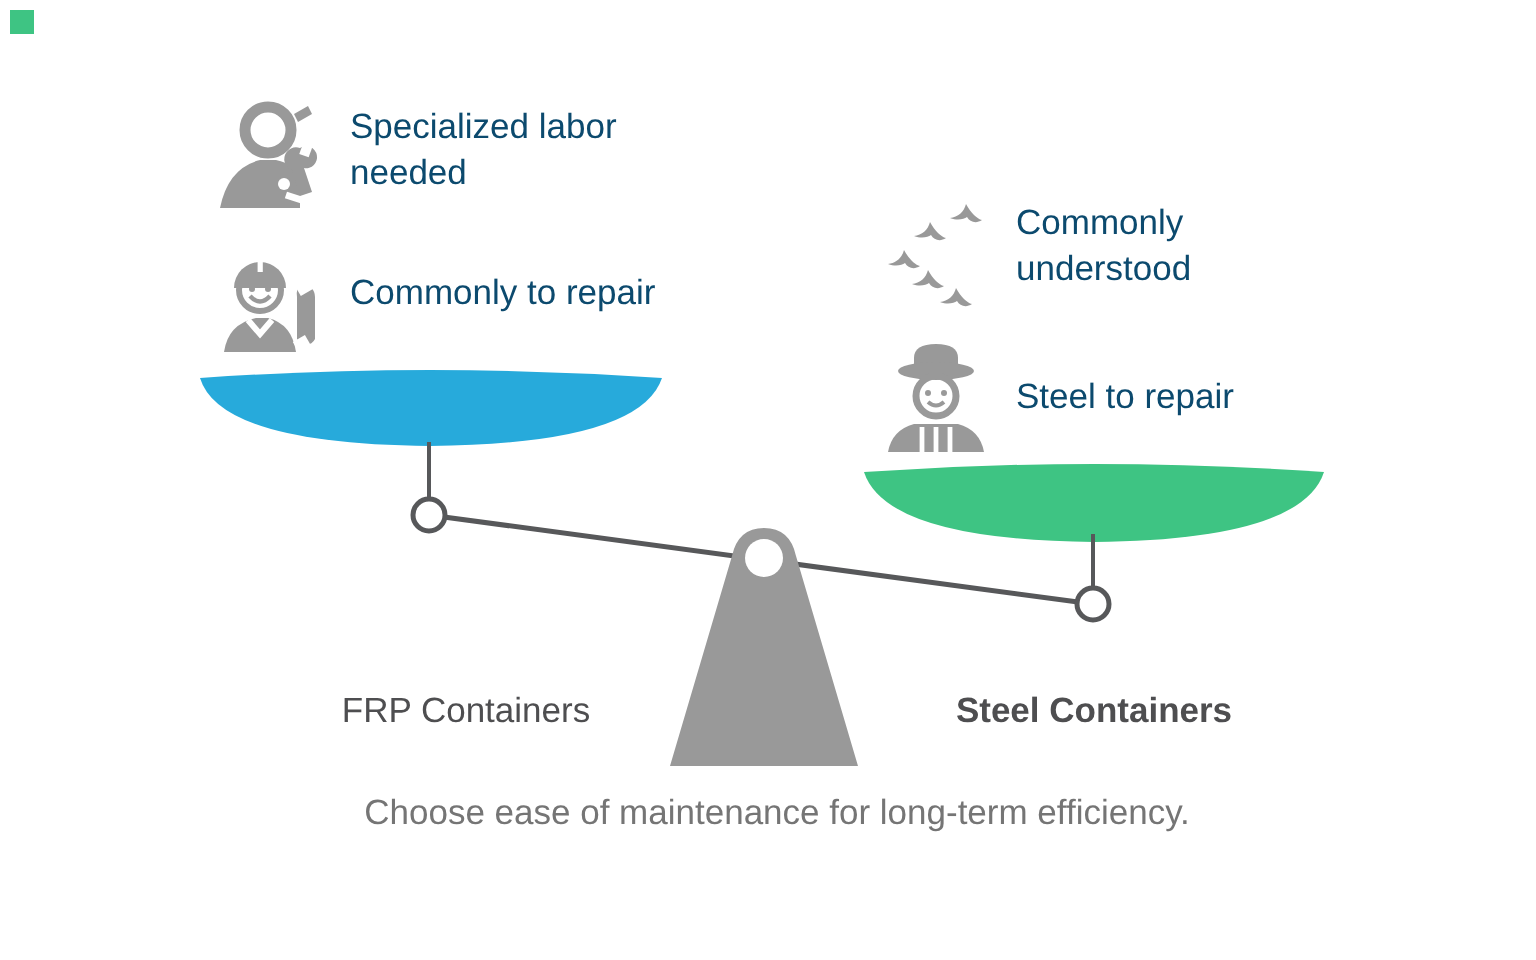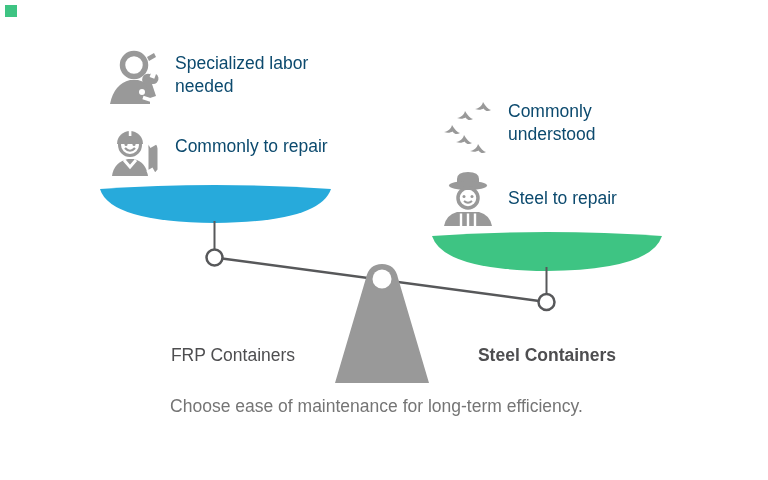--- a/index.html
+++ b/index.html
@@ -109,13 +109,13 @@
       <line x1="28" y1="43.5" x2="28" y2="56"></line>
       <line x1="35" y1="43.5" x2="35" y2="56"></line>
     </g>
   </svg>
 </span>
 <div class="abs feature-label" style="left:508px;top:187px;width:200px;">Steel to repair</div>
 
 <div class="abs pan-label" style="left:113px;top:297px;width:240px;margin-top:48px;">FRP Containers</div>
 <div class="abs pan-label" style="left:427px;top:345px;width:240px;font-weight:bold;">Steel Containers</div>
 
-<div class="abs caption" style="left:4px;top:396px;width:745px;">Choose ease of maintenance for long-term efficiency.</div>
+<div class="abs caption" style="left:16px;top:396px;width:745px;">Choose ease of maintenance for long-term efficiency.</div>
 
 </body></html>

